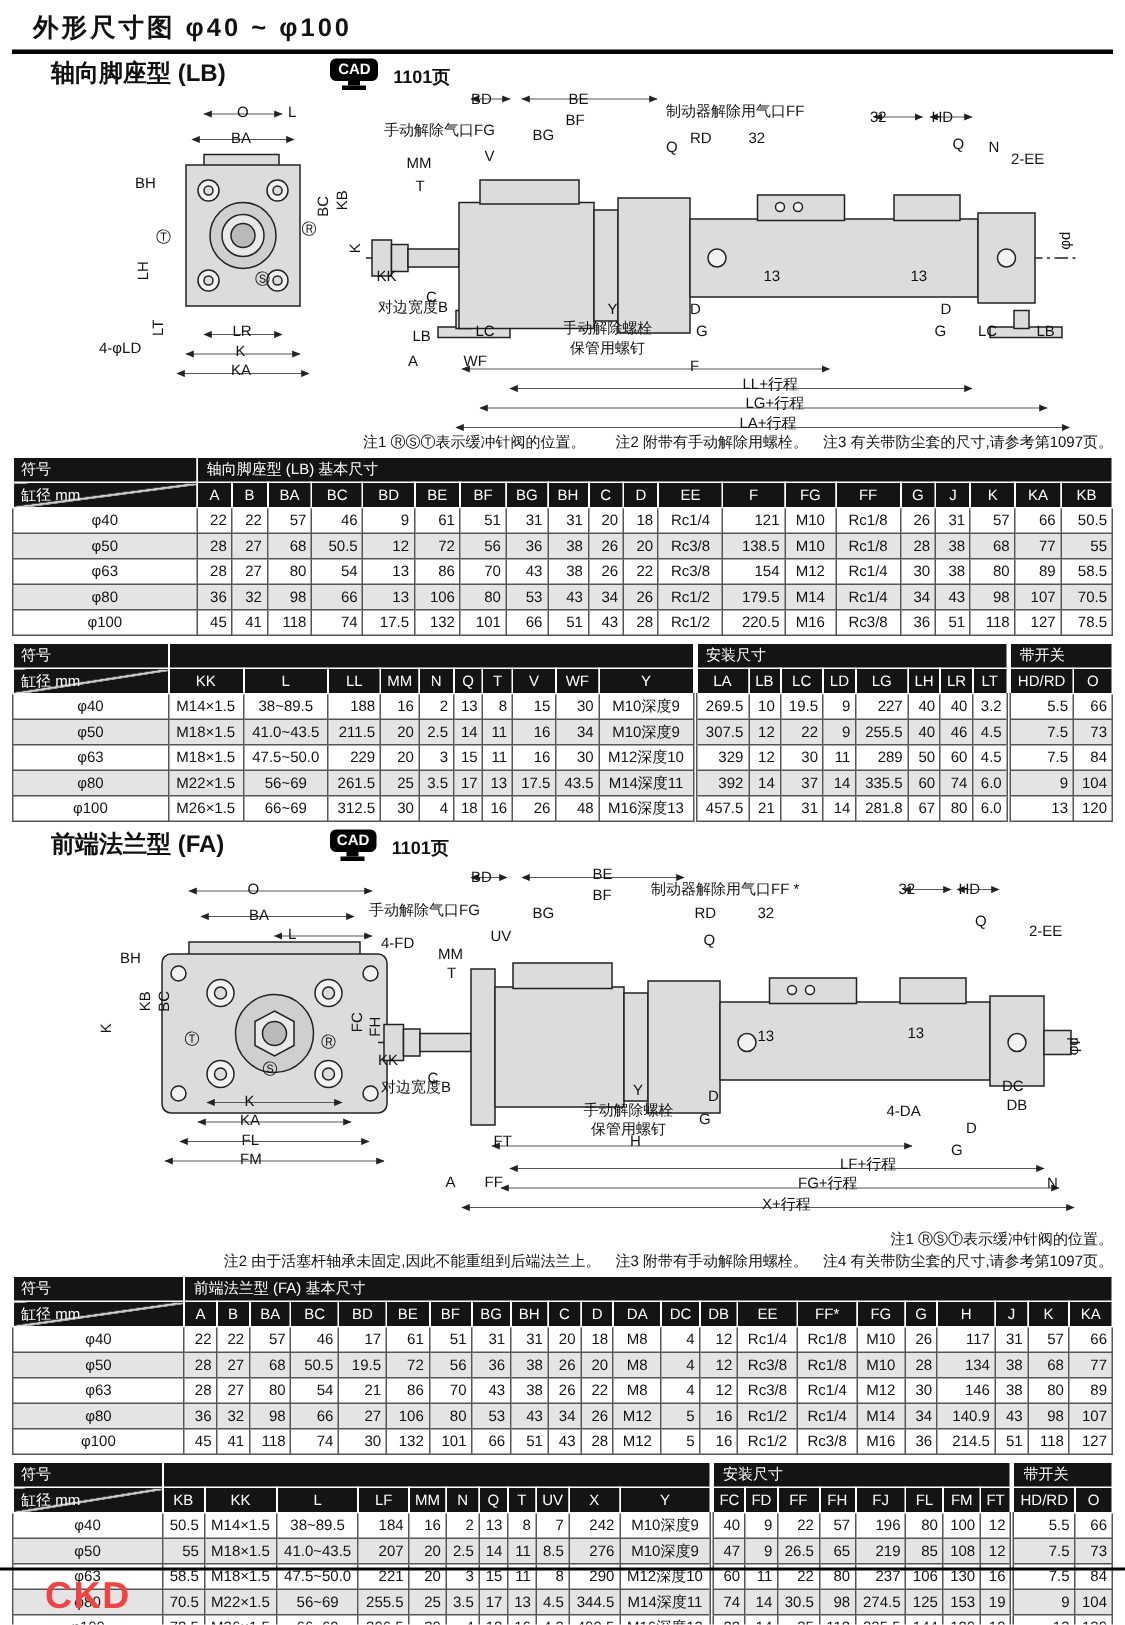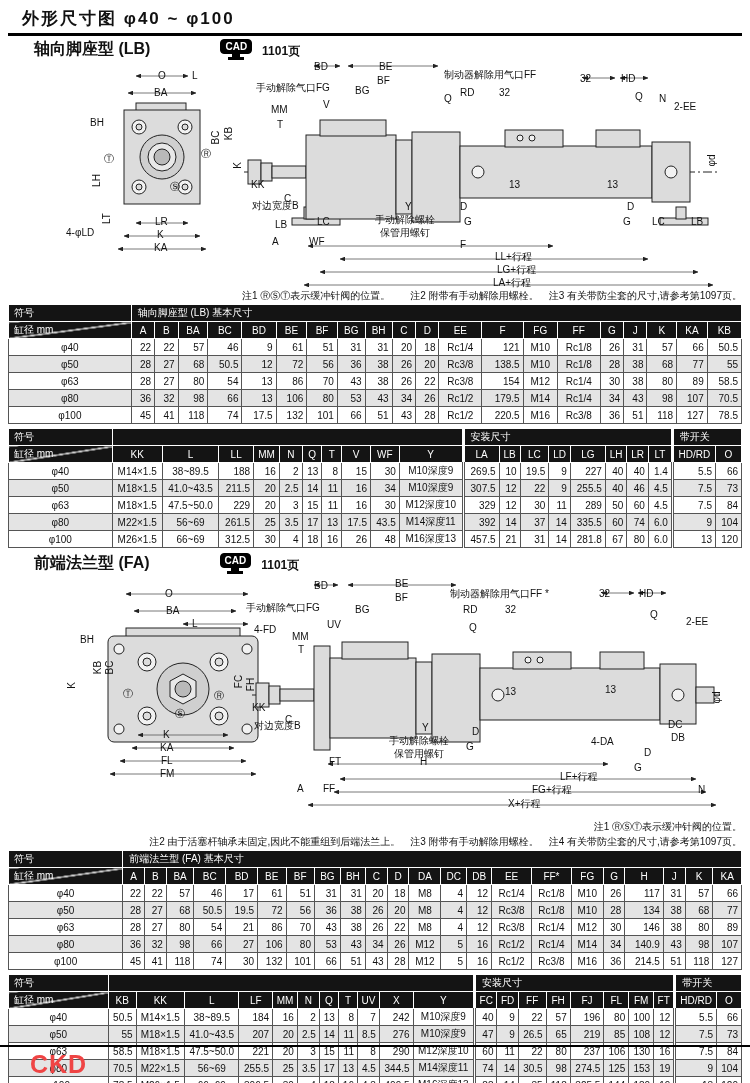--- a/index.html
+++ b/index.html
@@ -369,21 +369,21 @@
             <td class="num">15</td>
             <td class="num">30</td>
             <td class="txt">M10深度9</td>
             <td class="num gs">269.5</td>
             <td class="num">10</td>
             <td class="num">19.5</td>
             <td class="num">9</td>
             <td class="num">227</td>
             <td class="num">40</td>
             <td class="num">40</td>
-            <td class="num">1.4</td>
+            <td class="num">3.2</td>
             <td class="num gs">5.5</td>
             <td class="num">66</td>
           </tr>
           <tr>
             <th class="rowlab">φ50</th>
             <td class="txt">M18×1.5</td>
             <td class="txt">41.0~43.5</td>
             <td class="num">211.5</td>
             <td class="num">20</td>
             <td class="num">2.5</td>
@@ -568,21 +568,21 @@
         <span class="lbl" style="left: 244px; top: 128px;">KK</span>
         <span class="lbl" style="left: 246px; top: 146px;">对边宽度B</span>
         <span class="lbl" style="left: 277px; top: 140px;">C</span>
         <span class="lbl" style="left: 289px; top: 209px;">A</span>
         <span class="lbl" style="left: 315px; top: 209px;">FF</span>
         <span class="lbl" style="left: 321px; top: 182px;">FT</span>
         <span class="lbl" style="left: 306px; top: 6px;">BD</span>
         <span class="lbl" style="left: 387px; top: 4px;">BE</span>
         <span class="lbl" style="left: 387px; top: 18px;">BF</span>
         <span class="lbl" style="left: 347px; top: 30px;">BG</span>
-        <span class="lbl" style="left: 442px; top: 14px;">制动器解除用气口FF *</span>
+        <span class="lbl" style="left: 426px; top: 14px;">制动器解除用气口FF *</span>
         <span class="lbl" style="left: 455px; top: 30px;">RD</span>
         <span class="lbl" style="left: 497px; top: 30px;">32</span>
         <span class="lbl" style="left: 591px; top: 14px;">32</span>
         <span class="lbl" style="left: 631px; top: 14px;">HD</span>
         <span class="lbl" style="left: 642px; top: 35px;">Q</span>
         <span class="lbl" style="left: 678px; top: 42px;">2-EE</span>
         <span class="lbl" style="left: 461px; top: 48px;">Q</span>
         <span class="lbl" style="left: 497px; top: 112px;">13</span>
         <span class="lbl" style="left: 597px; top: 110px;">13</span>
         <span class="lbl" style="left: 414px; top: 148px;">Y</span>

